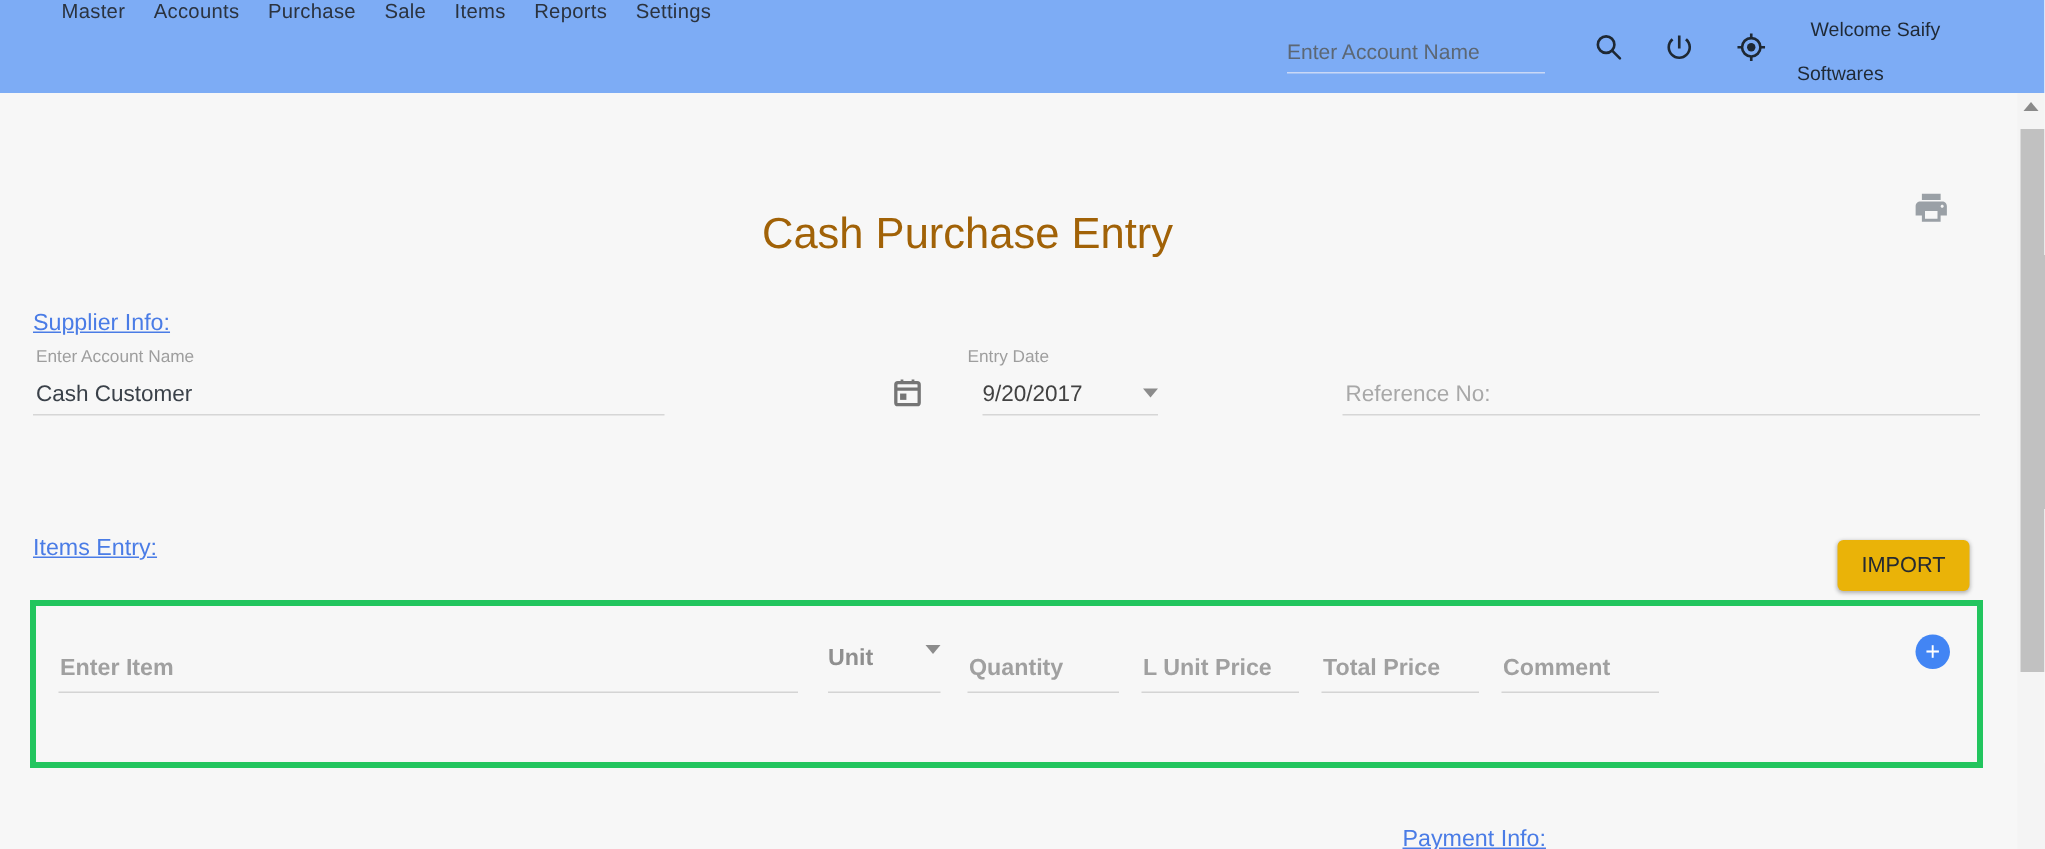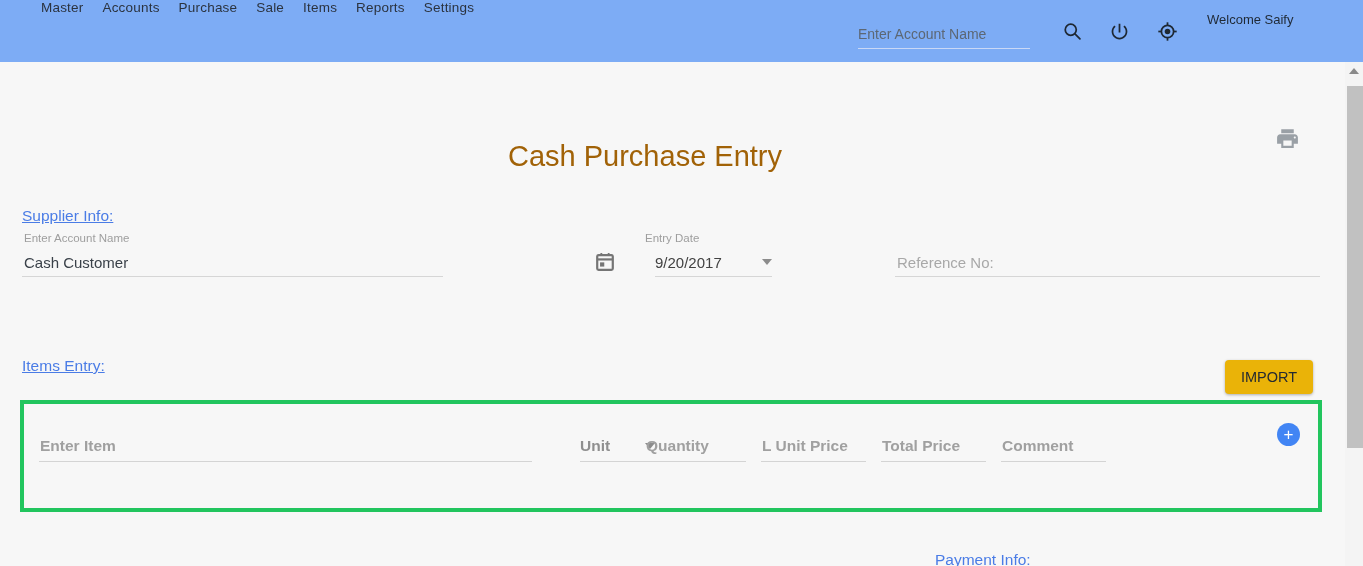--- a/index.html
+++ b/index.html
@@ -77,21 +77,21 @@
                font-size:15.5px; font-weight:600; color:#6d6d6d;
                font-family:inherit; padding:0 1px; }
   .row-input::placeholder { color:#a0a0a0; opacity:1; }
   .ri-item    { left:15px;  width:493px; }
   .ri-qty     { left:621px; width:101px; }
   .ri-uprice  { left:737px; width:105px; }
   .ri-tprice  { left:857px; width:105px; }
   .ri-comment { left:977px; width:105px; }
   .unit-select { position:absolute; left:528px; top:26px; width:75px; height:32px;
                  border-bottom:1px solid #d4d4d4; cursor:pointer; display:flex;
-                 align-items:center; justify-content:space-between;margin-left:28px; }
+                 align-items:flex-start; justify-content:space-between; }
   .unit-label { font-size:15.5px; font-weight:600; color:#8f8f8f; }
   .add-btn { position:absolute; left:1253px; top:19px; width:23px; height:23px;
              border-radius:50%; background:#4285f4; border:none; color:#fff;
              font-size:17px; line-height:21px; text-align:center; cursor:pointer;
              padding:0; font-family:inherit; }
 
   
   .scrollbar { position:absolute; right:0; top:62px; width:18px; height:504px;
                background:#f4f4f4; }
   .sb-arrow { position:absolute; top:6px; left:4px; width:0; height:0;
@@ -139,20 +139,21 @@
         <circle cx="12" cy="12" r="3.2" fill="#1e2833"></circle>
         <line x1="12" y1="1.5" x2="12" y2="5" stroke="#1e2833" stroke-width="2"></line>
         <line x1="12" y1="19" x2="12" y2="22.5" stroke="#1e2833" stroke-width="2"></line>
         <line x1="1.5" y1="12" x2="5" y2="12" stroke="#1e2833" stroke-width="2"></line>
         <line x1="19" y1="12" x2="22.5" y2="12" stroke="#1e2833" stroke-width="2"></line>
       </svg>
     </button>
 
     <div class="welcome">
       <div class="welcome-l1">Welcome Saify</div>
+      <div class="welcome-l2">Softwares</div>
     </div>
   </header>
 
   <main class="main">
 
     <button class="print-btn">
       <svg viewBox="0 0 24 24" width="27" height="25">
         <path fill="#9aa0a6" d="M19 8H5c-1.66 0-3 1.34-3 3v6h4v4h12v-4h4v-6c0-1.66-1.34-3-3-3zm-3 11H8v-5h8v5zm3-7c-.55 0-1-.45-1-1s.45-1 1-1 1 .45 1 1-.45 1-1 1zm-1-9H6v4h12V3z"></path>
       </svg>
     </button>

